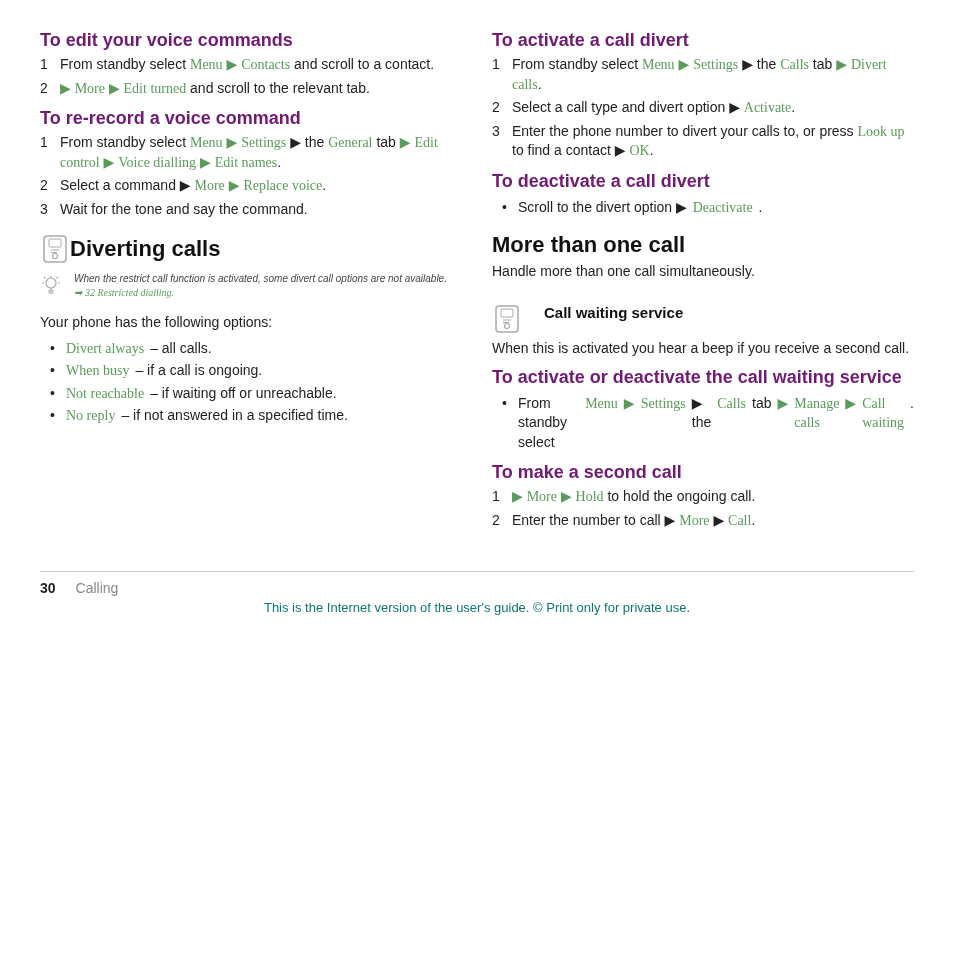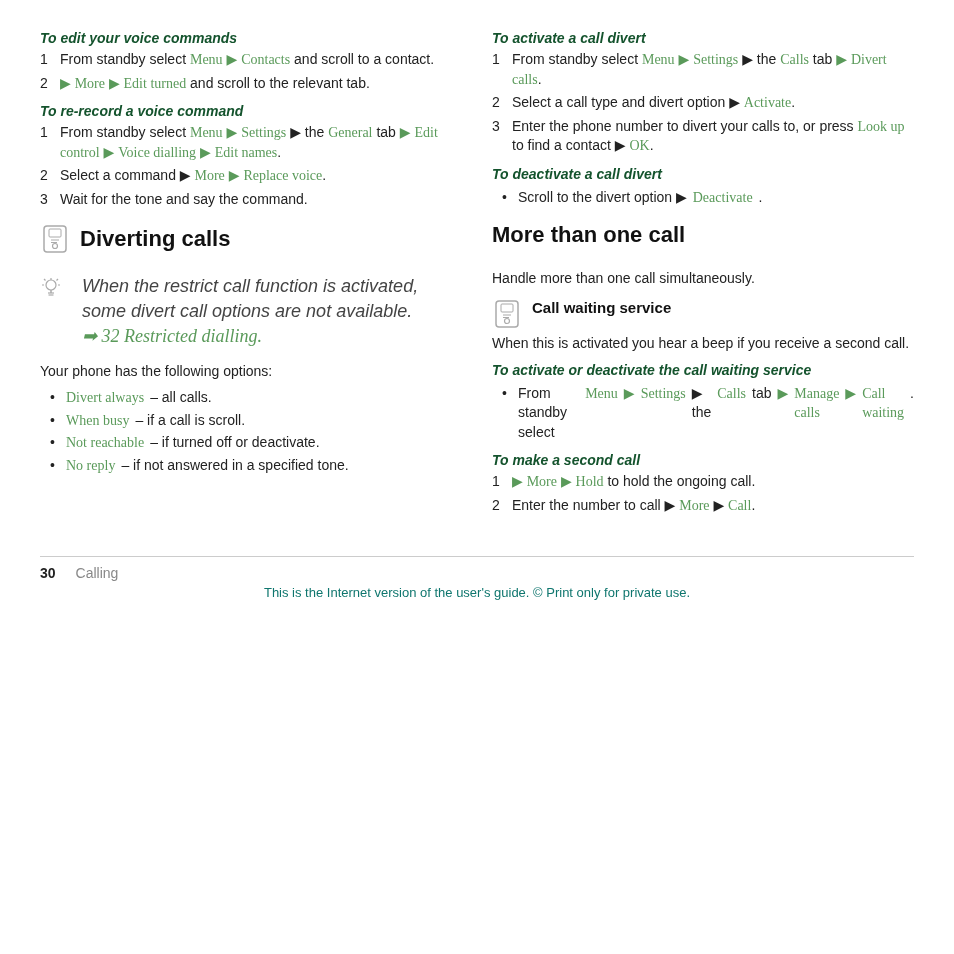--- a/index.html
+++ b/index.html
@@ -13,25 +13,24 @@
       padding: 30px 40px 20px 40px;
     }
     .page-layout {
       display: flex;
       gap: 30px;
     }
     .col {
       flex: 1;
     }
     .section-heading-italic {
-      font-style: italic;
       font-weight: bold;
-      font-size: 14px;
+      font-size: 18px;
       margin-bottom: 4px;
-      color: #14532d;
+      color: #701a75;
     }
     .numbered-list {
       list-style: none;
       margin-bottom: 10px;
     }
     .numbered-list li {
       display: flex;
       gap: 6px;
       margin-bottom: 4px;
       font-size: 14px;
@@ -56,45 +55,44 @@
     .bullet-list li::before {
       content: "•";
       color: #222;
       min-width: 10px;
     }
     .green { color: #5a9a5a; font-family: Liberation Serif, serif; }
     .section-divider-heading {
       font-size: 22px;
       font-weight: bold;
       color: #111;
-      margin: 14px 0 20px 0;
+      margin: 14px 0 3px 0;
       display: flex;
       align-items: center;
-      gap: 10px;
     }
     .section-icon-heading {
       font-size: 15px;
       font-weight: bold;
       color: #111;
-      margin: 10px 0 4px 0;
+      margin: 22px 0 4px 0;
       display: flex;
       align-items: flex-start;
-      gap: 10px;
+      gap: 22px;
     }
     .icon-phone {
       display: inline-block;
       width: 30px;
       height: 30px;
       flex-shrink: 0;
     }
     .note-box {
       display: flex;
-      gap: 20px;
+      gap: 12px;
       font-style: italic;
-      font-size: 18px;
+      font-size: 10px;
       color: #444;
       margin: 8px 0 12px 0;
       line-height: 1.4;
     }
     .note-icon {
       width: 22px;
       height: 22px;
       flex-shrink: 0;
       margin-top: 2px;
     }
@@ -203,29 +201,29 @@
       </div>
 
       <div class="plain-text">Your phone has the following options:</div>
       <ul class="bullet-list">
         <li>
             <span class="green">Divert always</span>
             <span> – all calls.</span>
           </li>
         <li>
             <span class="green">When busy</span>
-            <span> – if a call is scroll.</span>
+            <span> – if a call is ongoing.</span>
           </li>
         <li>
             <span class="green">Not reachable</span>
-            <span> – if turned off or deactivate.</span>
+            <span> – if waiting off or unreachable.</span>
           </li>
         <li>
             <span class="green">No reply</span>
-            <span> – if not answered in a specified tone.</span>
+            <span> – if not answered in a specified time.</span>
           </li>
       </ul>
     </div>
 
   </div>
 
   <div class="col">
 
     <div>
       <div class="section-heading-italic">To activate a call divert</div>

